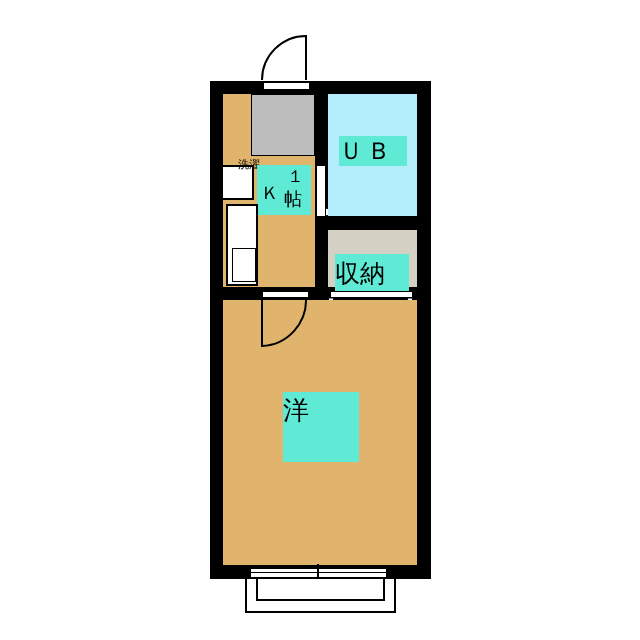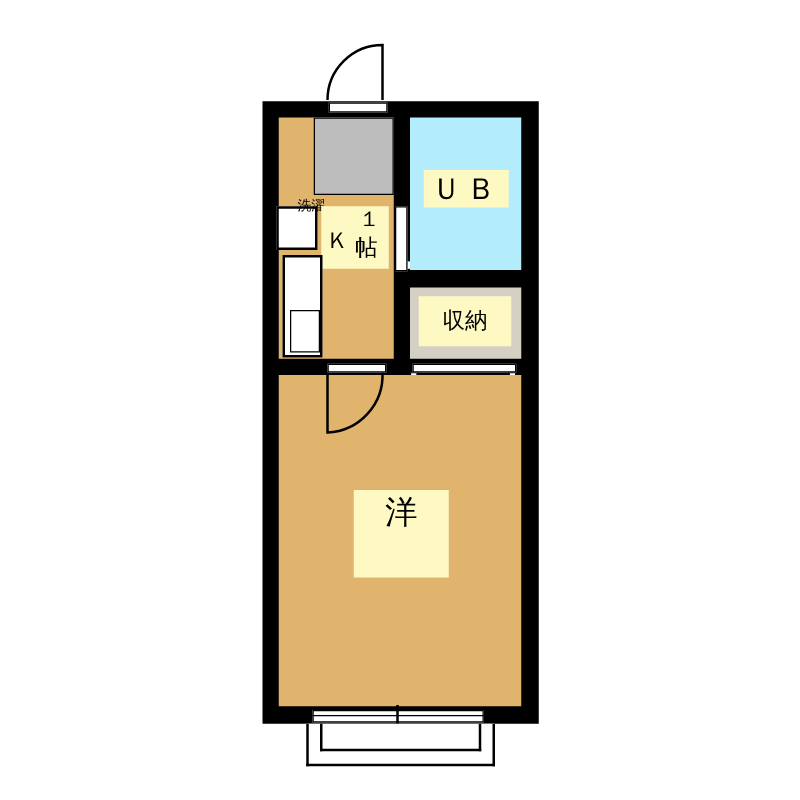--- a/index.html
+++ b/index.html
@@ -3,21 +3,21 @@
 <meta charset="utf-8">
 <style>
   html, body { margin:0; padding:0; background:#ffffff; }
   body { width:640px; height:640px; position:relative; overflow:hidden; font-family:"DejaVu Sans", sans-serif; }
   .abs { position:absolute; box-sizing:border-box; }
   .wall { background:#000; }
   .floor { background:#e0b46c; }
   .ub { background:#b3ecfb; }
   .gray { background:#bdbdbd; }
   .closet { background:#d4d0c4; }
-  .label { background:#fef9c3; color:#000; text-align:center; line-height:1.1; }
+  .label { background:#5eead4; color:#000; line-height:1.1; }
   .white { background:#fff; }
   .outline { border:2px solid #000; background:#fff; }
 </style>
 </head>
 <body>
 
 <div class="abs" style="left:0;top:0;width:640px;height:590px;">
 
   <svg class="abs" style="left:258px;top:32px;width:56px;height:50px;" viewBox="0 0 56 50">
     <path d="M4 48 A44 44 0 0 1 48 4 L48 48" fill="#fff" stroke="#000" stroke-width="2"></path>
@@ -45,21 +45,21 @@
 
   <div class="abs white" style="left:316px;top:165px;width:10px;height:52px;border:1px solid #000;"></div>
   <svg class="abs" style="left:326px;top:206px;width:30px;height:12px;" viewBox="0 0 30 12">
     <path d="M0 2 L26 7 L0 10" fill="#fff" stroke="#000" stroke-width="1.5"></path>
   </svg>
 
   <div class="abs ub" style="left:328px;top:94px;width:89px;height:122px;"></div>
   <div class="abs label" style="left:339px;top:136px;width:68px;height:30px;font-size:24px;line-height:30px;letter-spacing:4px;">ＵＢ</div>
 
   <div class="abs closet" style="left:328px;top:230px;width:89px;height:57px;"></div>
-  <div class="abs label" style="left:335px;top:237px;width:74px;height:40px;font-size:18px;line-height:40px;">収納</div>
+  <div class="abs label" style="left:335px;top:254px;width:74px;height:40px;font-size:25px;line-height:40px;">収納</div>
 
   <div class="abs white" style="left:330px;top:291px;width:83px;height:7px;border:1px solid #000;"></div>
   <svg class="abs" style="left:325px;top:298px;width:96px;height:20px;" viewBox="0 0 96 20">
     <path d="M3 0 L6 14 L9 0 Z" fill="#fff" stroke="#000" stroke-width="1.2"></path>
     <path d="M82 0 L85 14 L88 0 Z" fill="#fff" stroke="#000" stroke-width="1.2"></path>
   </svg>
 
   <div class="abs floor" style="left:223px;top:300px;width:194px;height:265px;"></div>
 
   <div class="abs white" style="left:262px;top:291px;width:47px;height:7px;border:1px solid #000;"></div>

